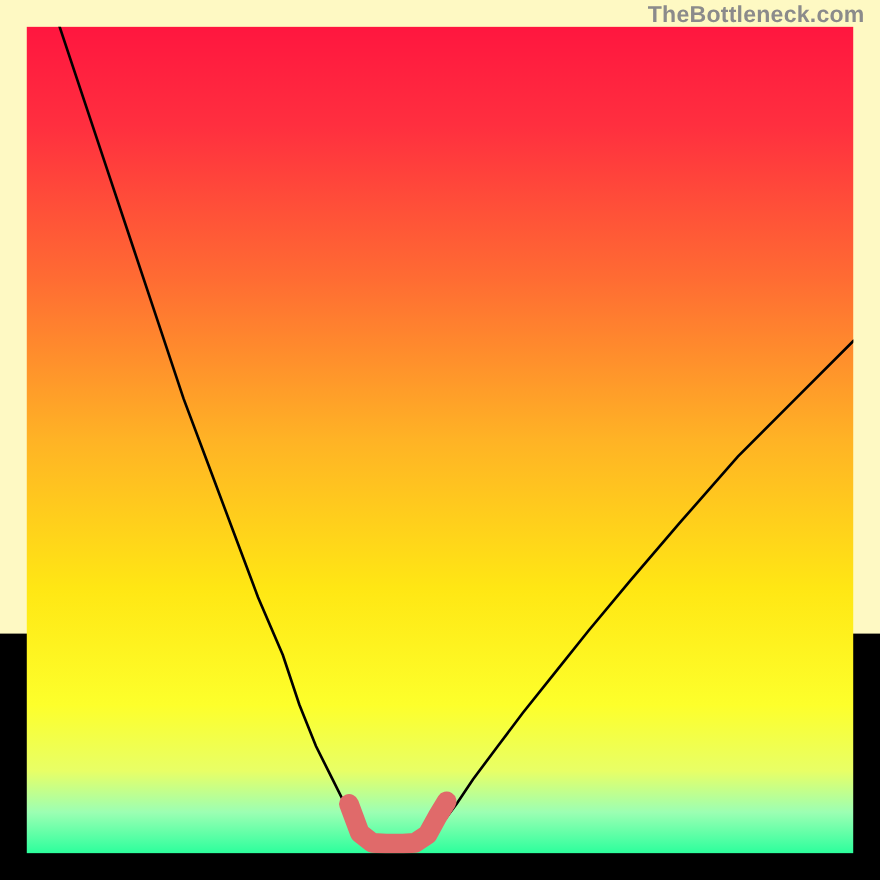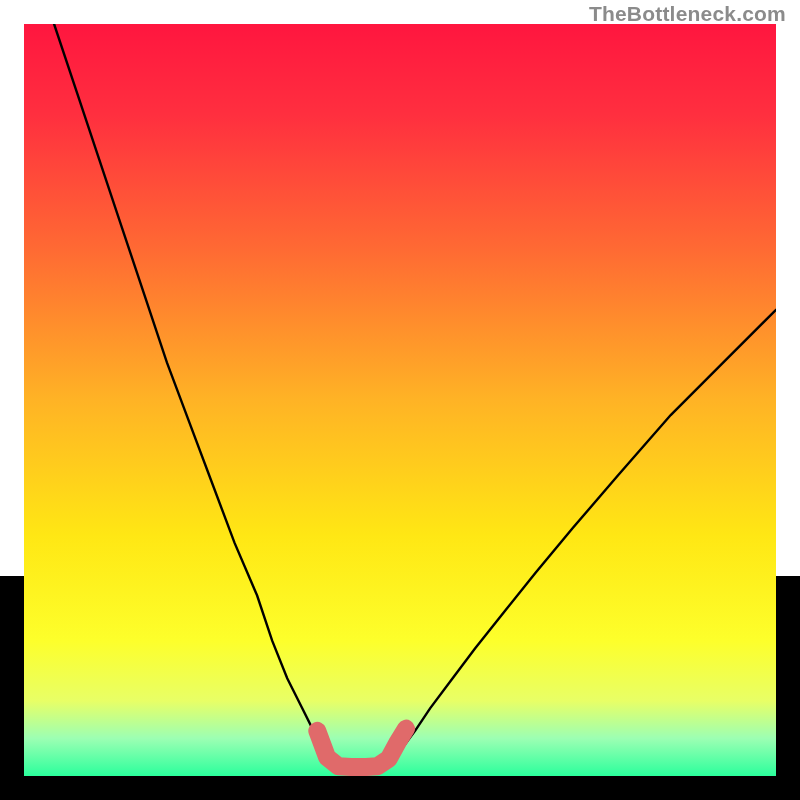--- a/index.html
+++ b/index.html
@@ -9,21 +9,21 @@
     height: 800px;
     background: #000;
     overflow: hidden;
   }
   .frame {
     position: absolute;
     top: 0;
     left: 0;
     width: 800px;
     height: 576px;
-    background: #ffffff;
+    background: #fef9c3;
   }
   .plot {
     position: absolute;
     top: 24px;
     left: 24px;
     width: 752px;
     height: 752px;
     overflow: hidden;
   }
   .gradient {

